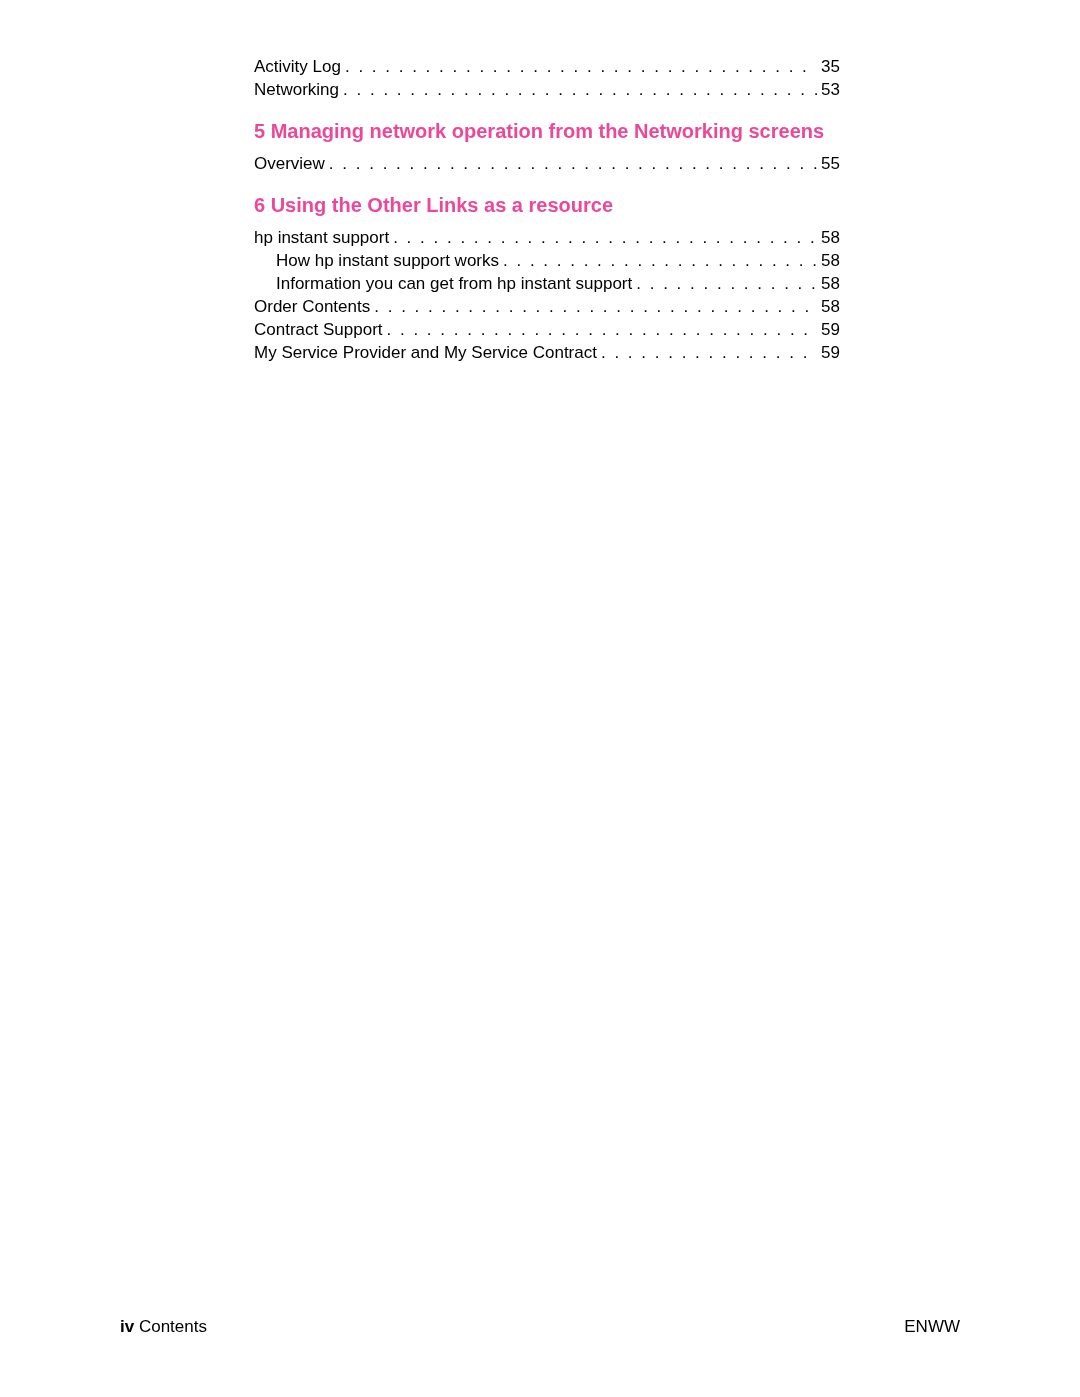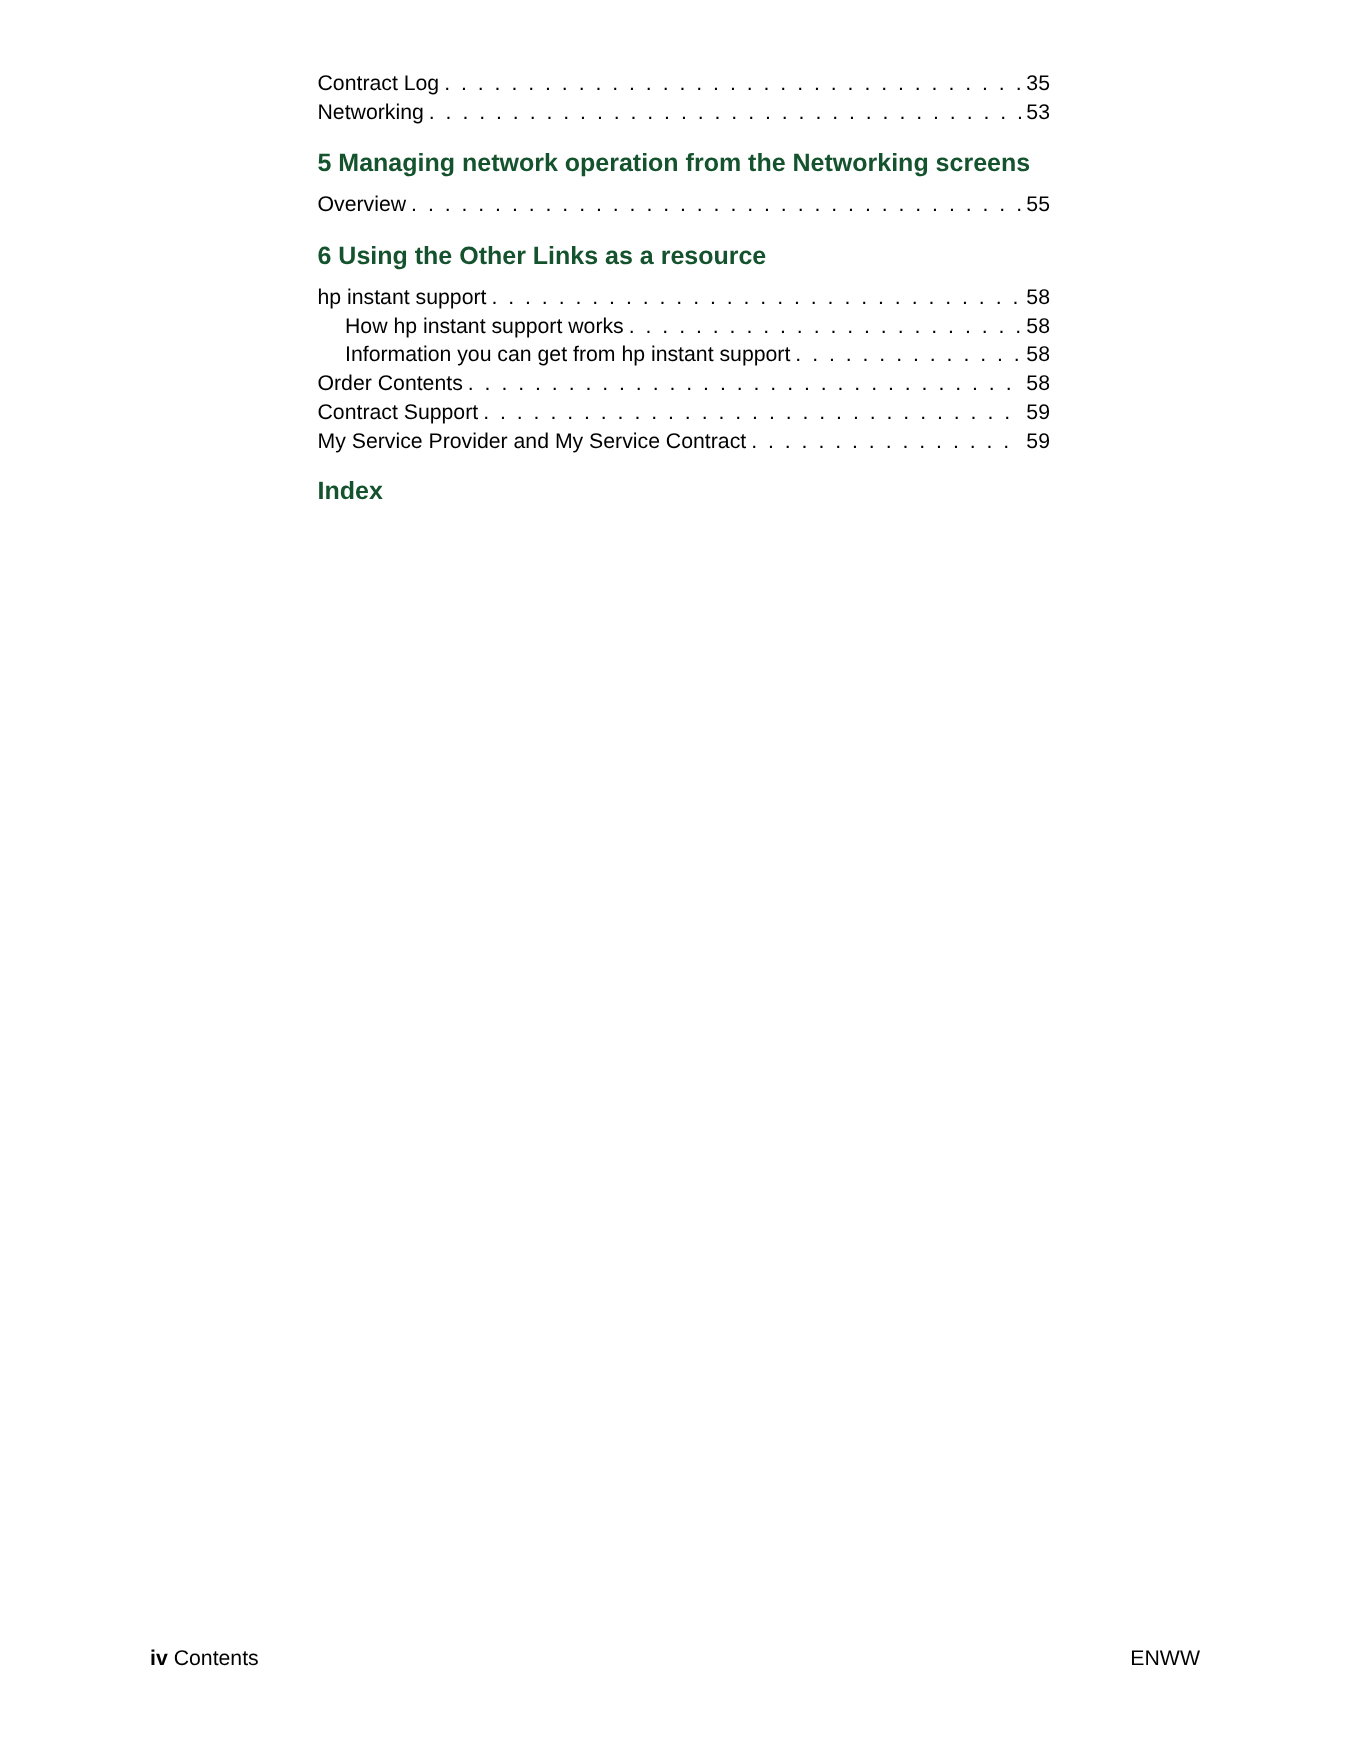--- a/index.html
+++ b/index.html
@@ -43,21 +43,21 @@
     .toc-dots::after {
       content: ". . . . . . . . . . . . . . . . . . . . . . . . . . . . . . . . . . . . . . . . . . . . . . . . . . . . . . . . . . . . . . . . . . . . . . . . . . . . . . . . . . . . . . . . . . . . . . . . . . . . . . . . . . . . . . . . . . . . . . . . . . . . . . . . . . . . . . . . . . . . . . . . . . . . . . . . . . . . . . . . . . . . . . . . . . . . . . . . . . . . . . . . . . . . . . . . . . . . . . . .";
     }
     .toc-page {
       flex-shrink: 0;
       padding-left: 4px;
     }
     .section-heading {
       font-size: 20px;
       font-weight: bold;
-      color: #14532d;
+      color: #ec4899;
       margin-top: 18px;
       margin-bottom: 10px;
     }
     .section-heading.index {
       margin-bottom: 0;
     }
     .footer {
       position: absolute;
       bottom: 60px;
       left: 120px;
@@ -70,21 +70,21 @@
     .footer-left .page-num {
       font-weight: bold;
     }
   </style>
 </head>
 <body>
 
 <div class="content-area">
 
   <div class="toc-entry">
-    <span class="toc-label">Contract Log</span>
+    <span class="toc-label">Activity Log</span>
     <span class="toc-dots"></span>
     <span class="toc-page">35</span>
   </div>
   <div class="toc-entry">
     <span class="toc-label">Networking</span>
     <span class="toc-dots"></span>
     <span class="toc-page">53</span>
   </div>
 
   <h2 class="section-heading">5 Managing network operation from the Networking screens</h2>
@@ -121,21 +121,20 @@
     <span class="toc-label">Contract Support</span>
     <span class="toc-dots"></span>
     <span class="toc-page">59</span>
   </div>
   <div class="toc-entry">
     <span class="toc-label">My Service Provider and My Service Contract</span>
     <span class="toc-dots"></span>
     <span class="toc-page">59</span>
   </div>
 
-  <h2 class="section-heading index">Index</h2>
 
 </div>
 
 <div class="footer">
   <div class="footer-left">
     <span class="page-num">iv</span>
     <span>Contents</span>
   </div>
   <div class="footer-right">ENWW</div>
 </div>

